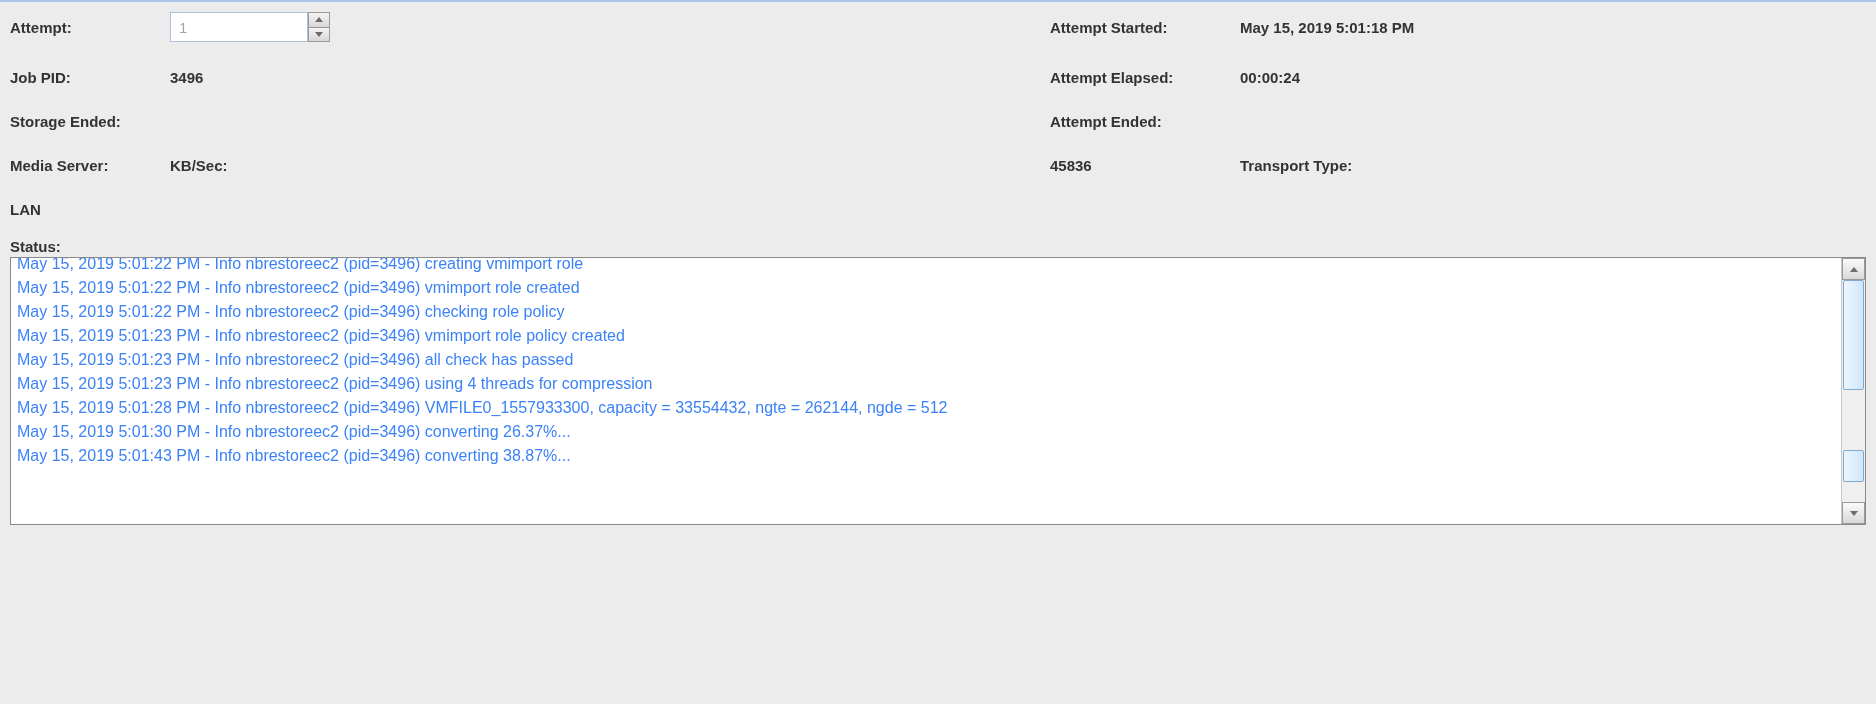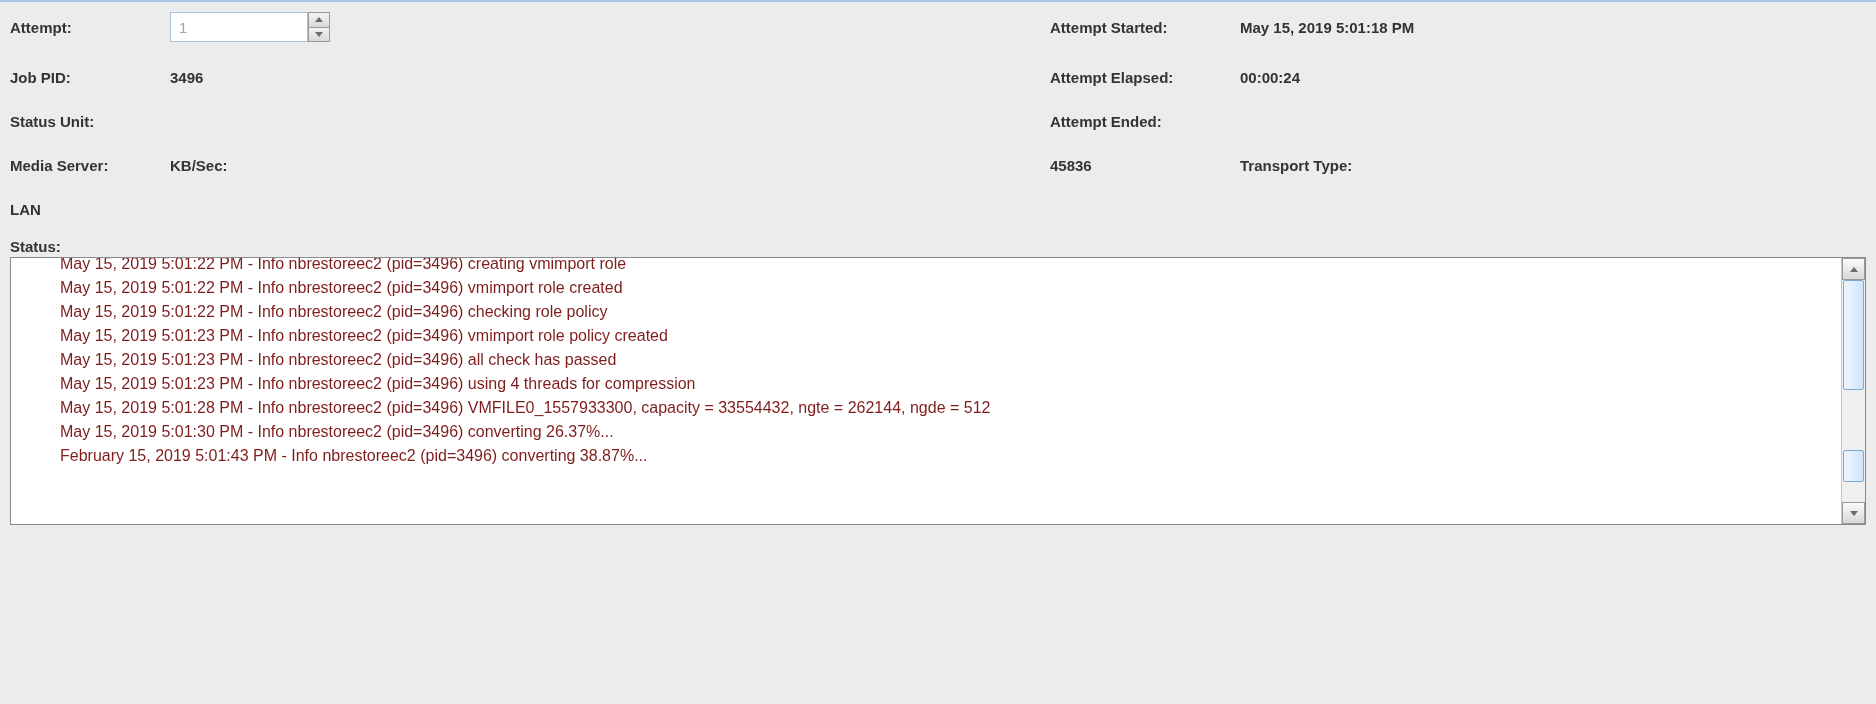--- a/index.html
+++ b/index.html
@@ -83,23 +83,22 @@
     border: 1px solid #8a8a8a;
     height: 268px;
     display:flex;
   }
   .logbox {
     flex:1;
     overflow:hidden;
     padding: 2px 6px 4px 6px;
     font-size: 16px;
     line-height: 24px;
-    color: #7f1d1d;
+    color: #3b82f6;
     white-space: nowrap;
-    margin-left: 43px;
   }
   .logbox .line-cut {
     margin-top: -8px; 
   }
   .vscroll {
     width: 24px;
     background: #e9e9e9;
     border-left: 1px solid #c6c6c6;
     display:flex;flex-direction:column;
     position:relative;
@@ -151,21 +150,21 @@
       </div>
     </div>
     <div class="label">Attempt Started:</div>
     <div class="value">May 15, 2019 5:01:18 PM</div>
 
     <div class="label">Job PID:</div>
     <div class="value">3496</div>
     <div class="label">Attempt Elapsed:</div>
     <div class="value">00:00:24</div>
 
-    <div class="label">Status Unit:</div>
+    <div class="label">Storage Ended:</div>
     <div class="value"></div>
     <div class="label">Attempt Ended:</div>
     <div class="value"></div>
 
     <div class="label">Media Server:</div>
     <div class="label">KB/Sec:</div>
     <div class="value">45836</div>
 
     <div class="label">Transport Type:</div>
     <div class="value">LAN</div>
@@ -178,21 +177,21 @@
   <div class="logbox-wrap">
     <div id="logbox" class="logbox">
         <div class="line-cut">May 15, 2019 5:01:22 PM - Info nbrestoreec2 (pid=3496) creating vmimport role</div>
         <div>May 15, 2019 5:01:22 PM - Info nbrestoreec2 (pid=3496) vmimport role created</div>
         <div>May 15, 2019 5:01:22 PM - Info nbrestoreec2 (pid=3496) checking role policy</div>
         <div>May 15, 2019 5:01:23 PM - Info nbrestoreec2 (pid=3496) vmimport role policy created</div>
         <div>May 15, 2019 5:01:23 PM - Info nbrestoreec2 (pid=3496) all check has passed</div>
         <div>May 15, 2019 5:01:23 PM - Info nbrestoreec2 (pid=3496) using 4 threads for compression</div>
         <div>May 15, 2019 5:01:28 PM - Info nbrestoreec2 (pid=3496) VMFILE0_1557933300, capacity = 33554432, ngte = 262144, ngde = 512</div>
         <div>May 15, 2019 5:01:30 PM - Info nbrestoreec2 (pid=3496) converting 26.37%...</div>
-        <div>February 15, 2019 5:01:43 PM - Info nbrestoreec2 (pid=3496) converting 38.87%...</div>
+        <div>May 15, 2019 5:01:43 PM - Info nbrestoreec2 (pid=3496) converting 38.87%...</div>
       </div>
     <div class="vscroll">
       <div class="vbtn">
           <span class="tri-up"></span>
         </div>
       <div class="track">
         <div class="thumb top"></div>
         <div class="thumb mid"></div>
       </div>
       <div class="vbtn">

